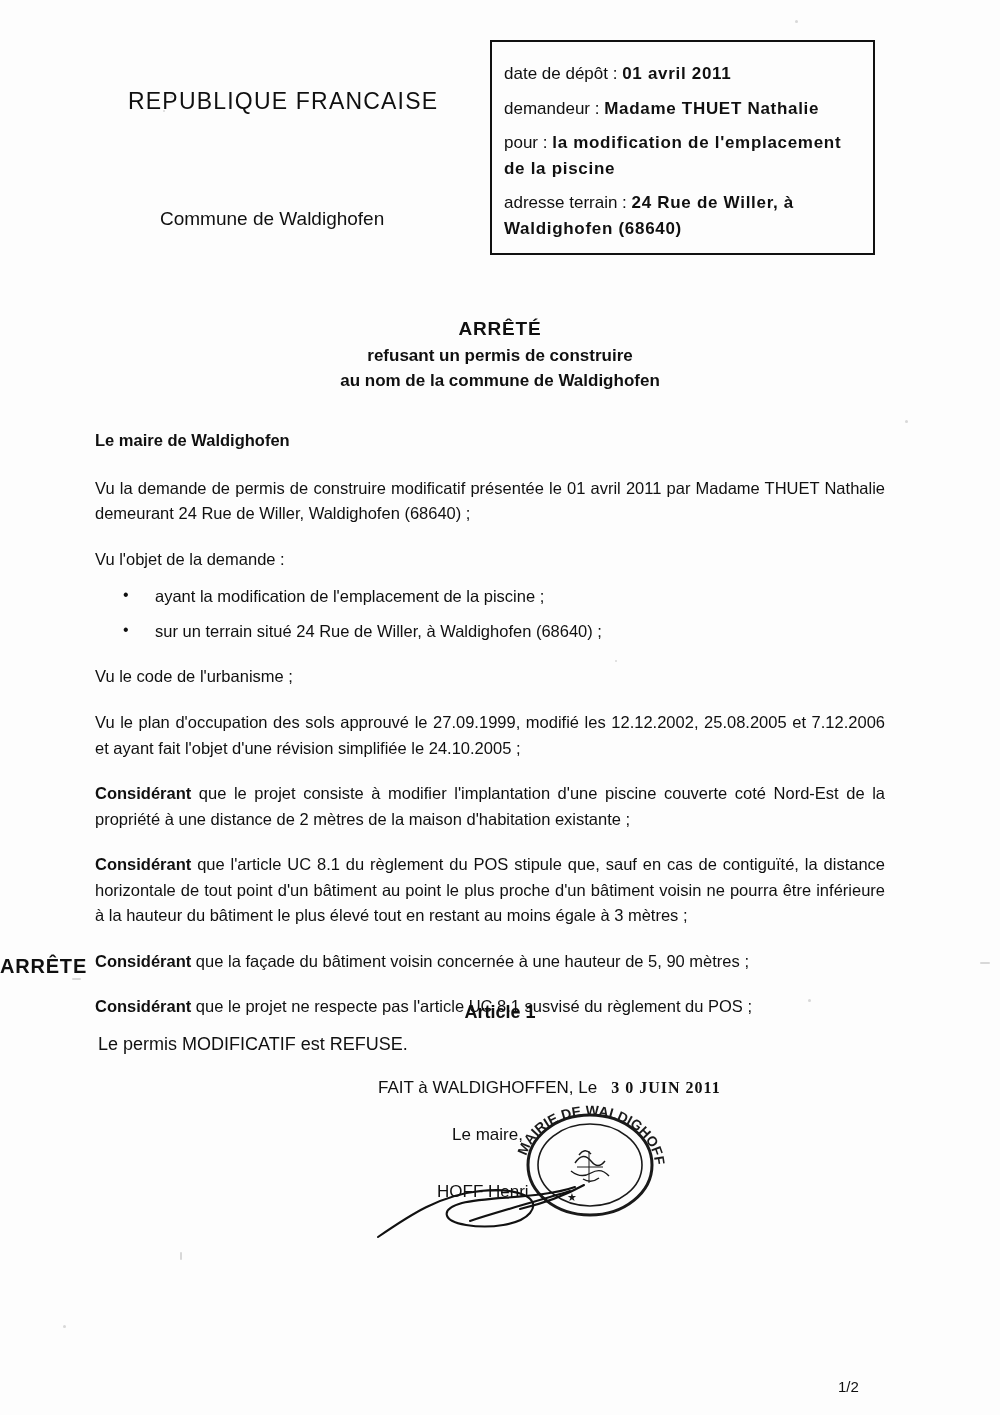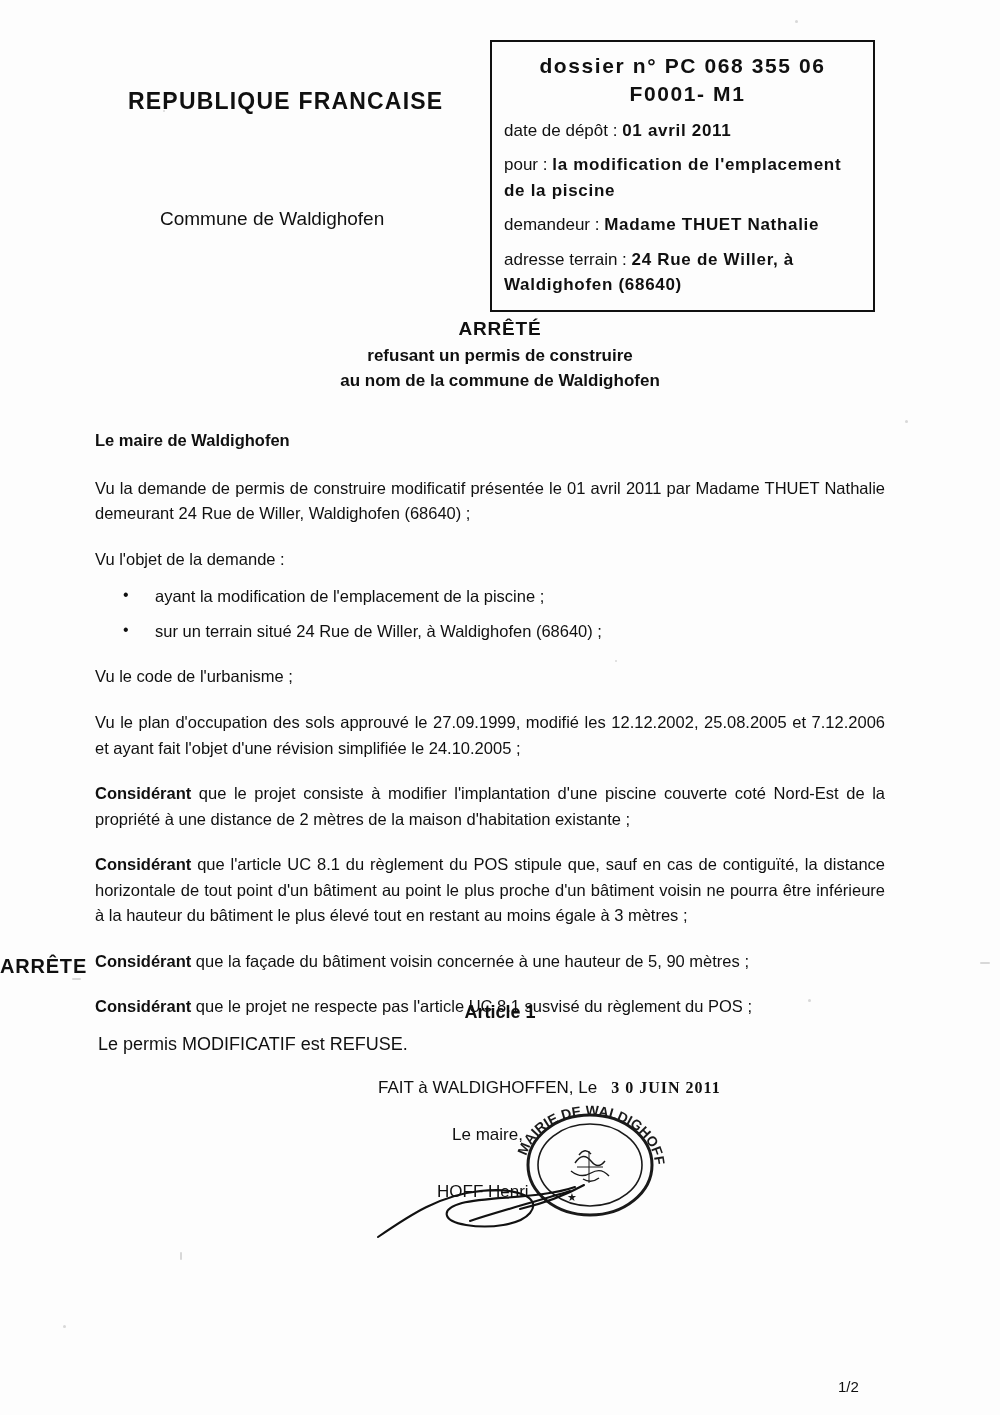--- a/index.html
+++ b/index.html
@@ -28,21 +28,21 @@
     top: 40px;
     left: 0;
     width: 1000px;
     height: 280px;
   }
   .rf-title {
     position: absolute;
     left: 128px;
     top: 48px;
     font-size: 23px;
-    font-weight: bold;
+    font-weight: normal;
     letter-spacing: 1.2px;
   }
   .commune {
     position: absolute;
     left: 160px;
     top: 168px;
     font-size: 19px;
   }
 
   .dossier-box {
@@ -240,38 +240,34 @@
   <div class="speckle" style="left:808px; top:999px; width:3px; height:3px;"></div>
   <div class="speckle" style="left:615px; top:660px; width:2px; height:2px;"></div>
 
   <div class="header">
 
     <div class="rf-title">REPUBLIQUE FRANCAISE</div>
 
     <div class="commune">Commune de Waldighofen</div>
 
     <div class="dossier-box">
-      <div class="dossier-num">
-        <span>dossier n° PC 068 355 06</span>
-        <span class="line2">F0001- M1</span>
-      </div>
 
       <div class="dossier-row">
         <span class="lbl">date de dépôt :</span>
         <span class="val">01 avril 2011</span>
       </div>
 
       <div class="dossier-row">
+        <span class="lbl">demandeur :</span>
+        <span class="val">Madame THUET Nathalie</span>
+      </div>
+
+      <div class="dossier-row">
         <span class="lbl">pour :</span>
         <span class="val">la modification de l'emplacement de la piscine</span>
-      </div>
-
-      <div class="dossier-row">
-        <span class="lbl">demandeur :</span>
-        <span class="val">Madame THUET Nathalie</span>
       </div>
 
       <div class="dossier-row">
         <span class="lbl">adresse terrain :</span>
         <span class="val">24 Rue de Willer, à Waldighofen (68640)</span>
       </div>
     </div>
   </div>
 
   <div class="arrete-title">

